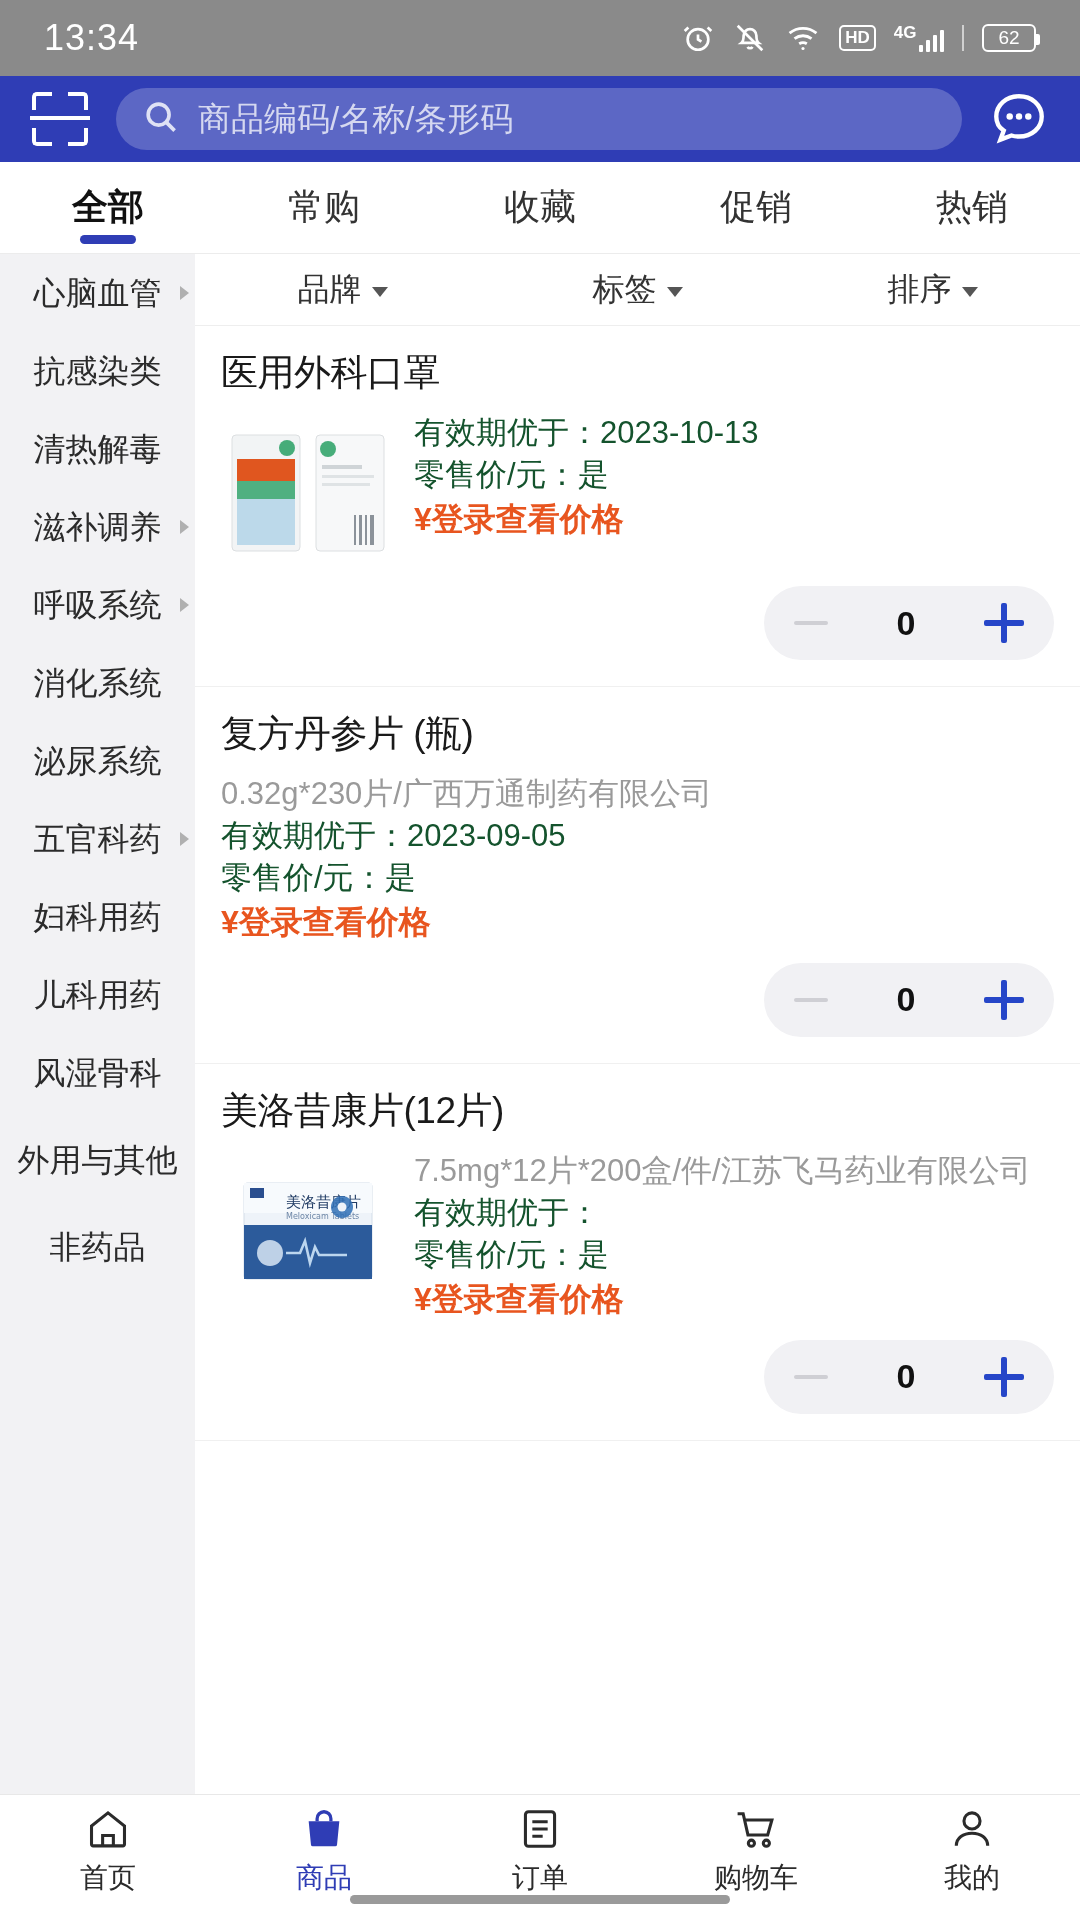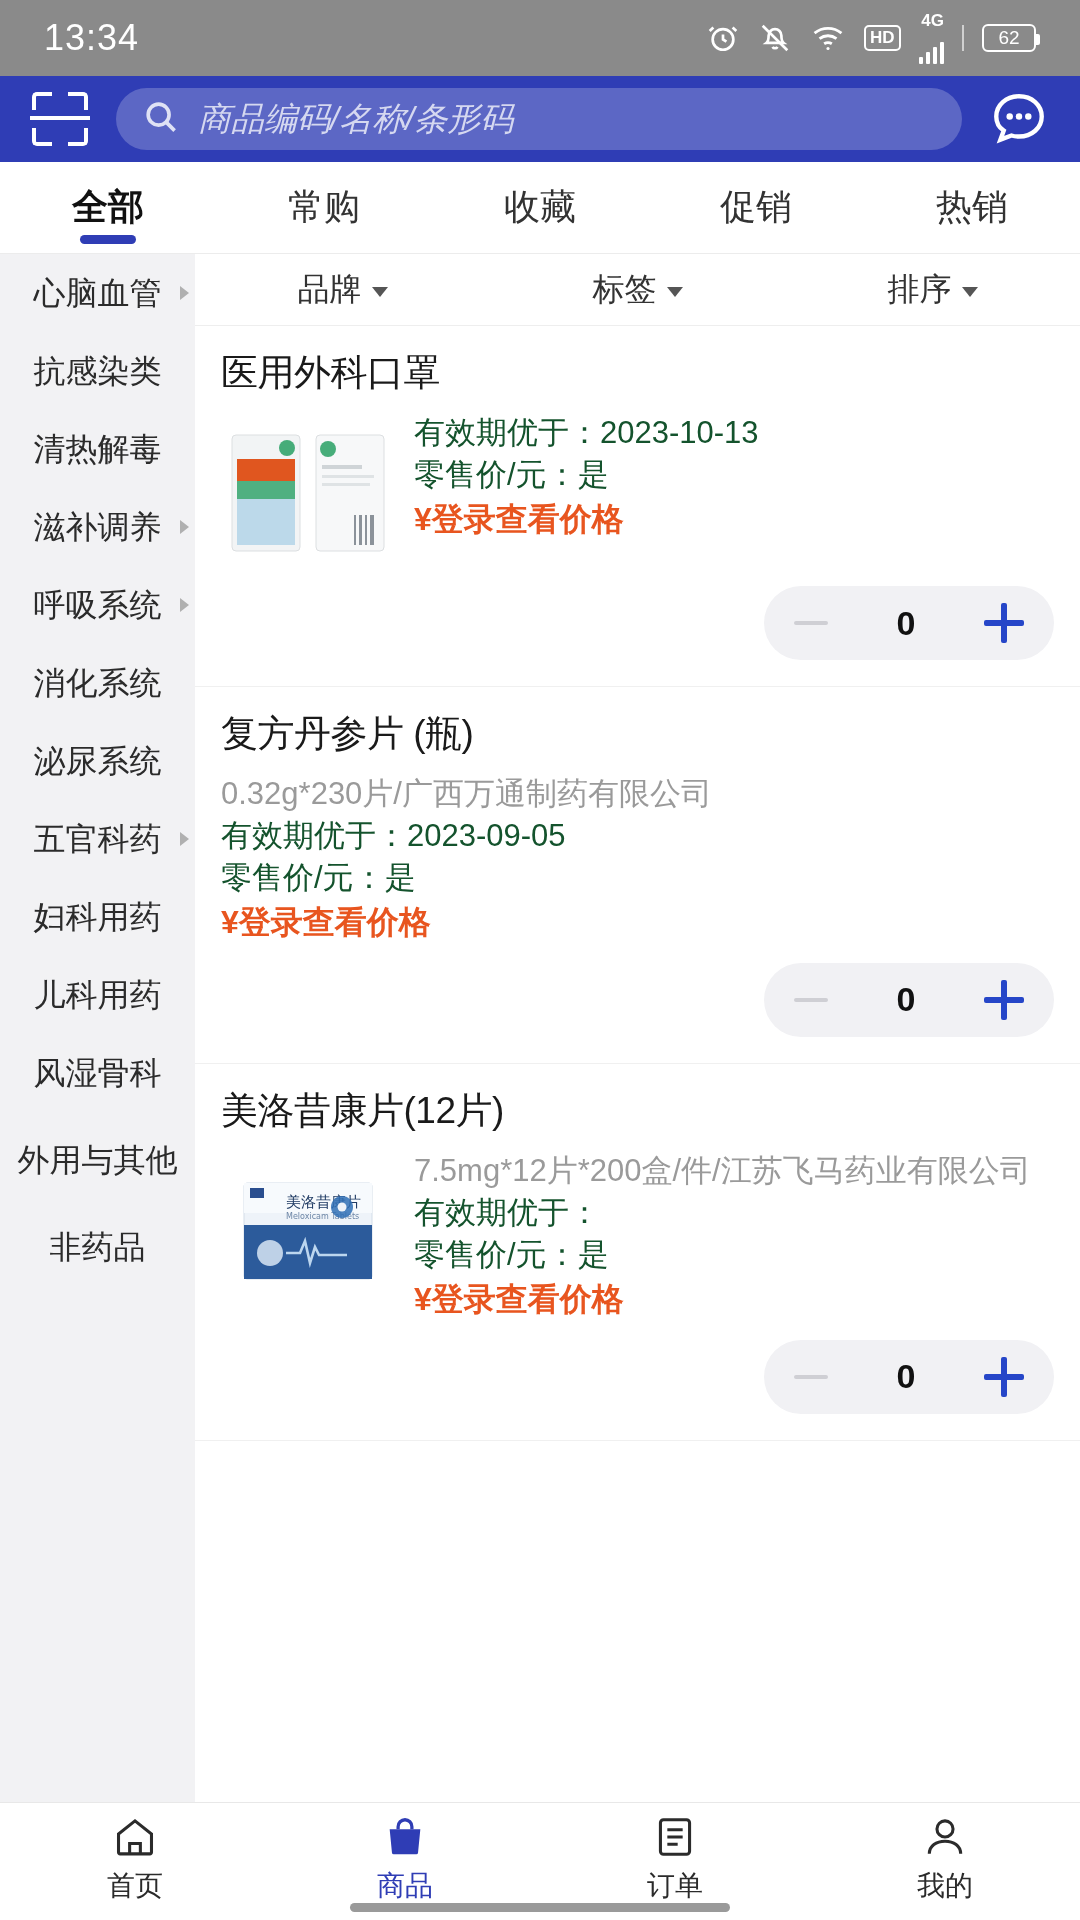--- a/index.html
+++ b/index.html
@@ -17,41 +17,41 @@
     display:flex; align-items:center; padding:0 44px;
     position:relative;
   }
   .status-time{ font-size:36px; letter-spacing:1px; font-weight:400; }
   .status-right{ margin-left:auto; display:flex; align-items:center; gap:18px; }
   .status-right svg{ display:block; }
   .hd-badge{
     border:2.5px solid #fff; border-radius:5px; font-size:17px;
     font-weight:700; padding:1px 4px; line-height:1.15;
   }
-  .g4-wrap{ display:flex; align-items:flex-end; gap:2px;flex-direction:column; }
+  .g4-wrap{ display:flex; align-items:flex-end; gap:2px; }
   .g4-txt{ font-size:17px; font-weight:700; line-height:1; margin-bottom:11px;}
   .bars{ display:flex; align-items:flex-end; gap:2.5px; height:22px; }
   .bars i{ width:4.5px; background:#fff; display:block; border-radius:1px;}
   .bars i:nth-child(1){height:7px;} .bars i:nth-child(2){height:12px;}
   .bars i:nth-child(3){height:17px;} .bars i:nth-child(4){height:22px;}
   .divider-v{ width:2px; height:26px; background:rgba(255,255,255,.6); }
   .battery{
     border:2.5px solid #fff; border-radius:6px; width:54px; height:28px;
     display:flex; align-items:center; justify-content:center;
     font-size:19px; font-weight:500; position:relative;
   }
   .battery:after{
     content:""; position:absolute; right:-6px; top:8px; width:4px; height:11px;
     background:#fff; border-radius:0 2px 2px 0;
   }
 
   
   .header{
     height:86px; background:#2f3db5;
-    display:flex; align-items:center; padding:0 26px; gap:22px;font-style:italic;
+    display:flex; align-items:center; padding:0 26px; gap:22px;
   }
   .scan-icon{ width:68px; height:62px; flex:none; position:relative; cursor:pointer;}
   .scan-icon span{ position:absolute; width:20px; height:18px; border:4px solid #fff;}
   .scan-icon span.tl{ left:6px; top:4px; border-right:none; border-bottom:none; border-radius:5px 0 0 0;}
   .scan-icon span.tr{ right:6px; top:4px; border-left:none; border-bottom:none; border-radius:0 5px 0 0;}
   .scan-icon span.bl{ left:6px; bottom:4px; border-right:none; border-top:none; border-radius:0 0 0 5px;}
   .scan-icon span.br{ right:6px; bottom:4px; border-left:none; border-top:none; border-radius:0 0 5px 0;}
   .scan-icon span.ln{ left:4px; right:4px; top:28px; width:auto; height:0;
      border:none; border-top:4px solid #fff; }
   .searchbox{
@@ -141,21 +141,21 @@
   .stepper .qty{ font-size:34px; font-weight:700; color:#111; }
   .stepper .plus{ position:relative; width:40px; height:40px; cursor:pointer;}
   .stepper .plus:before,.stepper .plus:after{
     content:""; position:absolute; background:#2646c8; border-radius:2px;
   }
   .stepper .plus:before{ left:0; right:0; top:17px; height:6px; }
   .stepper .plus:after{ top:0; bottom:0; left:17px; width:6px; }
 
   
   .bottomnav{
-    position:absolute; left:0; bottom:4px; width:1080px; height:114px;
+    position:absolute; left:0; bottom:12px; width:1080px; height:114px;
     background:#fff; border-top:1px solid #e8e8e8;
     display:flex; align-items:center;
   }
   .nav-item{
     flex:1; display:flex; flex-direction:column; align-items:center; gap:7px;
     color:#2b2b2b; font-size:28px; cursor:pointer;
   }
   .nav-item.active{ color:#2f3db5; }
   .nav-item svg{ display:block; }
   .home-indicator{
@@ -436,20 +436,30 @@
     <span>
       <svg width="50" height="46" viewBox="0 0 24 24" fill="none" stroke="#2b2b2b" stroke-width="1.6">
         <rect x="4.4" y="3" width="15.2" height="18" rx="1.6"></rect>
         <path d="M8 8.2h8M8 12h8M8 15.8h5.4"></path>
       </svg>
     </span>
     <span>订单</span>
   </div>
   <div class="nav-item">
     <span>
+      <svg width="52" height="46" viewBox="0 0 24 24" fill="none" stroke="#2b2b2b" stroke-width="1.6">
+        <path d="M2.4 4h2.9l2.5 11.1h10.3l2.2-7.8H6.4"></path>
+        <circle cx="9.6" cy="19.4" r="1.6"></circle>
+          <circle cx="17.4" cy="19.4" r="1.6"></circle>
+      </svg>
+    </span>
+    <span>购物车</span>
+  </div>
+  <div class="nav-item">
+    <span>
       <svg width="50" height="46" viewBox="0 0 24 24" fill="none" stroke="#2b2b2b" stroke-width="1.6">
         <circle cx="12" cy="7.8" r="4.2"></circle>
         <path d="M3.8 20.8c0-4.3 3.7-6.6 8.2-6.6s8.2 2.3 8.2 6.6"></path>
       </svg>
     </span>
     <span>我的</span>
   </div>
   <div class="home-indicator"></div>
 </div>
 

